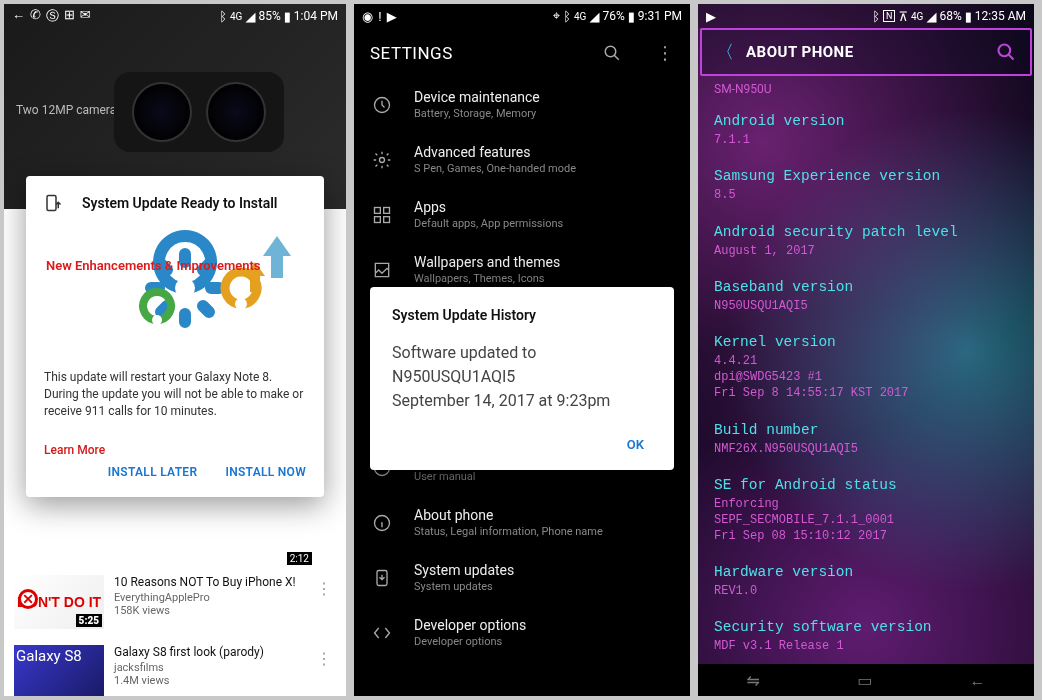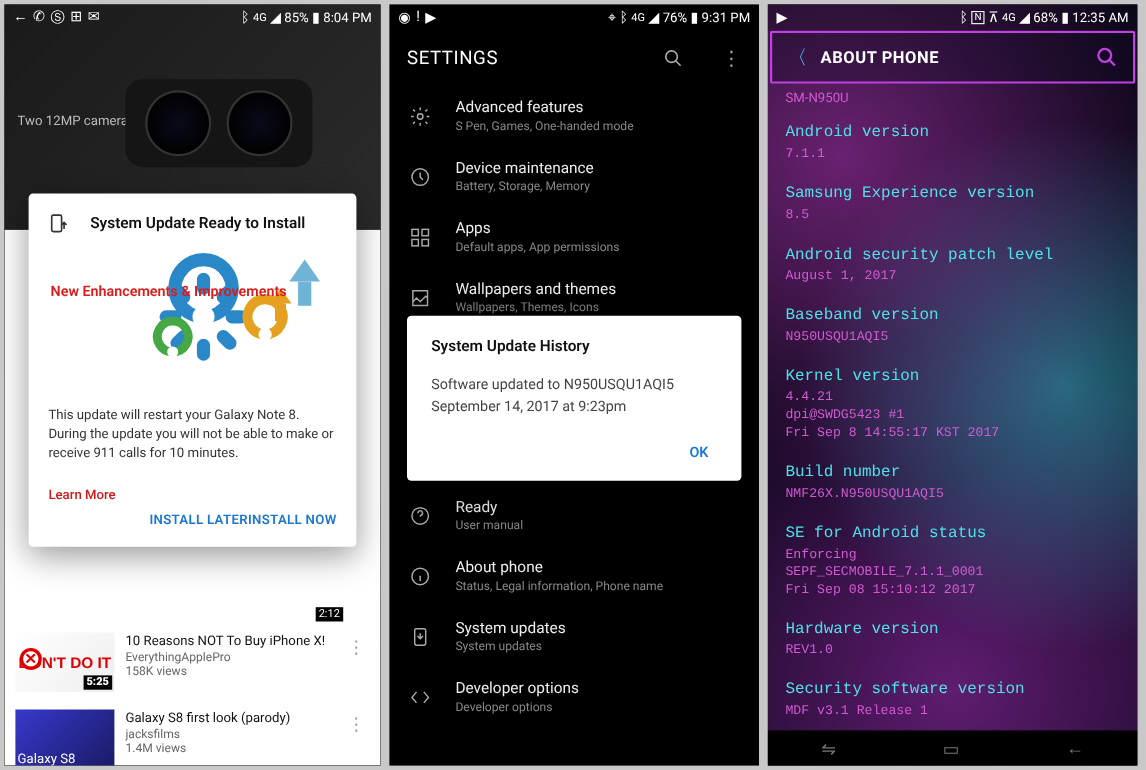--- a/index.html
+++ b/index.html
@@ -172,20 +172,21 @@
   }
   .dialog1-learn {
     color: #d31919;
     font-size: 12px;
     font-weight: 500;
     margin-bottom: 8px;
   }
   .dialog1-actions {
     display: flex;
     justify-content: flex-end;
+    gap: 28px;
   }
   .dialog1-btn {
     color: #1976d2;
     font-weight: 600;
     font-size: 12px;
     letter-spacing: 0.3px;
     cursor: pointer;
   }
 
   
@@ -242,21 +243,21 @@
     padding: 20px 22px 12px 22px;
     box-shadow: 0 8px 30px rgba(0,0,0,0.5);
   }
   .dialog2-title {
     font-weight: 600;
     font-size: 14px;
     color: #111;
     margin-bottom: 18px;
   }
   .dialog2-body {
-    font-size: 13px;
+    font-size: 16px;
     color: #444;
     line-height: 1.5;
     margin-bottom: 18px;
   }
   .dialog2-actions {
     display: flex;
     justify-content: flex-end;
   }
   .dialog2-btn {
     color: #1976d2;
@@ -333,22 +334,22 @@
 
   
   svg { display: block; }
   .dont-thumb {
     background: linear-gradient(135deg,#fff 0%,#eee 100%);
     display:flex;align-items:center;justify-content:center;
     color:#d00;font-weight:900;font-size:14px;
   }
   .galaxy-thumb {
     background: linear-gradient(135deg,#3838cc 0%,#1a1a66 100%);
-    display:flex;align-items:flex-end;
-    color:#fff;font-size:12px;padding:2px;
+    display:flex;
+    color:#fff;font-size:15px;padding:2px;
   }
 </style>
 </head>
 <body>
 
 <div class="phone phone1">
   <div class="phone1-bg"></div>
 
   <div class="status-bar">
     <div class="status-left">
@@ -356,21 +357,21 @@
       <span class="status-icon">✆</span>
       <span class="status-icon">Ⓢ</span>
       <span class="status-icon">⊞</span>
       <span class="status-icon">✉</span>
     </div>
     <span class="status-icon">ᛒ</span>
     <span class="status-icon" style="font-size:10px">4G</span>
     <span class="status-icon">◢</span>
     <span>85%</span>
     <span class="status-icon">▮</span>
-    <span>8:04 PM</span>
+    <span>1:04 PM</span>
   </div>
 
   <div class="phone1-camera-text">Two 12MP cameras</div>
   <div class="phone1-camera-module">
     <div class="camera-lens"></div>
     <div class="camera-lens"></div>
   </div>
 
   <div class="yt-list">
     <div style="height:340px"></div>
@@ -463,39 +464,39 @@
           <path d="M21 21l-6-6"></path>
         </svg>
     </span>
     <span style="color:#aaa;font-size:18px">⋮</span>
   </div>
 
   <div class="settings-list" id="settings-list">
       <div class="settings-item">
         <div class="settings-icon-wrap">
           <svg width="20" height="20" viewBox="0 0 24 24" fill="none" stroke="#aaa" stroke-width="1.6">
+            <circle cx="12" cy="12" r="9"></circle>
+            <path d="M12 7v5l3 3"></path>
+          </svg>
+        </div>
+        <div class="settings-text">
+          <div class="settings-label">Device maintenance</div>
+          <div class="settings-sub">Battery, Storage, Memory</div>
+        </div>
+      </div>
+      <div class="settings-item">
+        <div class="settings-icon-wrap">
+          <svg width="20" height="20" viewBox="0 0 24 24" fill="none" stroke="#aaa" stroke-width="1.6">
             <circle cx="12" cy="12" r="3"></circle>
             <path d="M12 2v3M12 19v3M4.2 4.2l2.1 2.1M17.7 17.7l2.1 2.1M2 12h3M19 12h3M4.2 19.8l2.1-2.1M17.7 6.3l2.1-2.1"></path>
           </svg>
         </div>
         <div class="settings-text">
           <div class="settings-label">Advanced features</div>
           <div class="settings-sub">S Pen, Games, One-handed mode</div>
-        </div>
-      </div>
-      <div class="settings-item">
-        <div class="settings-icon-wrap">
-          <svg width="20" height="20" viewBox="0 0 24 24" fill="none" stroke="#aaa" stroke-width="1.6">
-            <circle cx="12" cy="12" r="9"></circle>
-            <path d="M12 7v5l3 3"></path>
-          </svg>
-        </div>
-        <div class="settings-text">
-          <div class="settings-label">Device maintenance</div>
-          <div class="settings-sub">Battery, Storage, Memory</div>
         </div>
       </div>
       <div class="settings-item">
         <div class="settings-icon-wrap">
           <svg width="20" height="20" viewBox="0 0 24 24" fill="none" stroke="#aaa" stroke-width="1.6">
             <rect x="3" y="3" width="7" height="7"></rect>
             <rect x="14" y="3" width="7" height="7"></rect>
             <rect x="3" y="14" width="7" height="7"></rect>
             <rect x="14" y="14" width="7" height="7"></rect>
           </svg>

